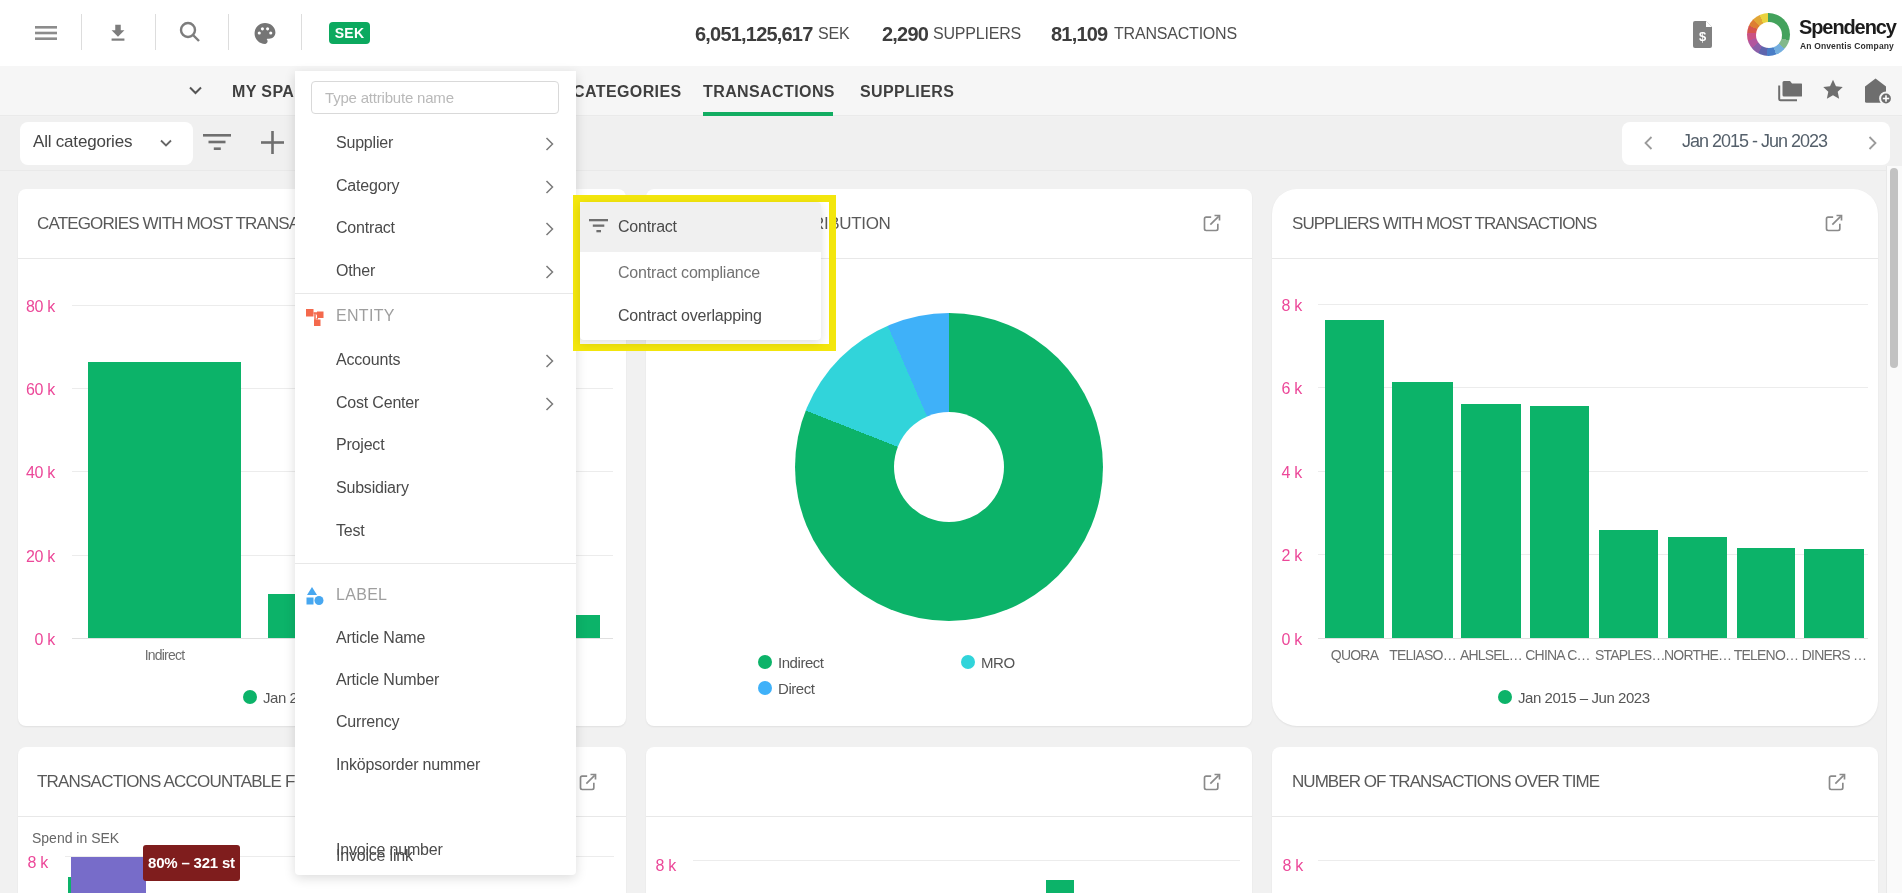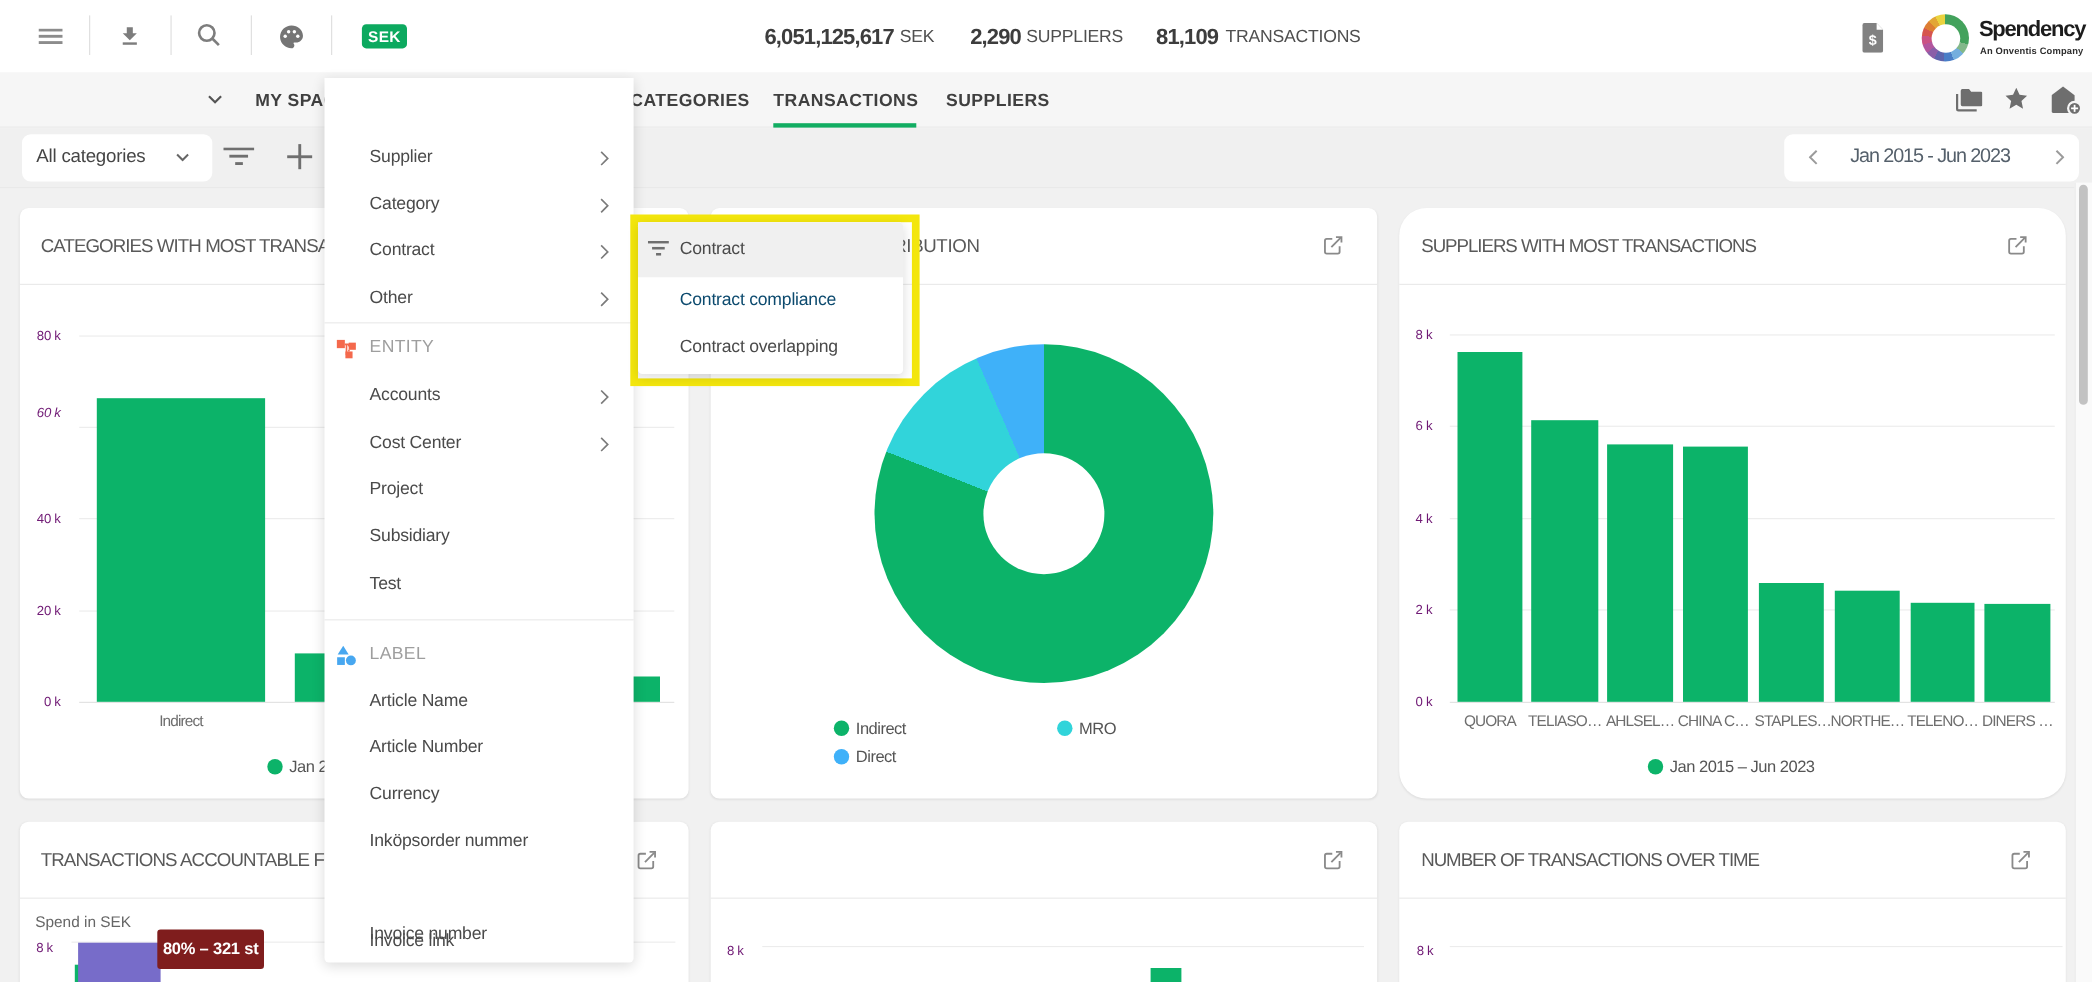--- a/index.html
+++ b/index.html
@@ -6,22 +6,22 @@
   html,body { width:1902px; height:893px; overflow:hidden; background:#f1f1f1;
     font-family:"Liberation Sans", sans-serif; position:relative; }
   .abs { position:absolute; }
   .card { position:absolute; background:#fff; border-radius:8px;
     box-shadow:0 1px 2px rgba(0,0,0,.07); }
   .ctitle { position:absolute; top:0; left:19px; height:69px; line-height:70px;
     font-size:17px; letter-spacing:-0.6px; color:#595959; white-space:nowrap; }
   .cdiv { position:absolute; top:69px; left:0; right:0; height:1px; background:#e8e8e8; }
   .openic { position:absolute; width:20px; height:20px; }
   .grid { position:absolute; height:1px; background:#ececec; }
-  .ylab { position:absolute; width:40px; text-align:right; font-size:12px;
-    color:#701a75; letter-spacing:-0.3px; }
+  .ylab { position:absolute; width:40px; text-align:right; font-size:16px;
+    color:#ec4899; letter-spacing:-0.3px; }
   .xlab { position:absolute; text-align:center; font-size:14px; color:#6e6e6e;
     letter-spacing:-0.8px; white-space:nowrap; }
   .bar { position:absolute; background:#0cb369; }
   .dot { position:absolute; width:14px; height:14px; border-radius:50%; }
   .ltext { position:absolute; font-size:15px; color:#555; letter-spacing:-0.45px; white-space:nowrap; }
   .mitem { position:absolute; left:41px; font-size:16px; color:#4a4a4a;
     letter-spacing:-0.2px; white-space:nowrap; }
   .chev { position:absolute; left:250px; width:9px; height:14px; }
   .navitem { position:absolute; top:0; height:50px; line-height:52px; font-size:16px;
     font-weight:bold; color:#3f3f3f; letter-spacing:0.4px; white-space:nowrap; }
@@ -132,21 +132,21 @@
   </svg>
 <div class="abs" style="left:1682px;top:131px;font-size:18px;color:#55606b;letter-spacing:-1.0px;">Jan 2015 - Jun 2023</div>
 <svg class="abs" style="left:1868px;top:136px;" width="9" height="14" viewBox="0 0 9 14">
     <polyline points="1.5,1 7.5,7 1.5,13" fill="none" stroke="#9b9b9b" stroke-width="1.8"></polyline>
   </svg>
 
 <div class="card" style="left:18px;top:189px;width:608px;height:537px;">
   <div class="ctitle" style="letter-spacing:-0.85px;">CATEGORIES WITH MOST TRANSACTIONS</div>
   <div class="cdiv"></div>
   <div class="ylab" style="left:-3px;width:40px;top:109px;">80 k</div>
-  <div class="ylab" style="left:-3px;width:40px;top:179px;font-style:italic;">60 k</div>
+  <div class="ylab" style="left:-3px;width:40px;top:192px;">60 k</div>
   <div class="ylab" style="left:-3px;width:40px;top:275px;">40 k</div>
   <div class="ylab" style="left:-3px;width:40px;top:359px;">20 k</div>
   <div class="ylab" style="left:-3px;width:40px;top:442px;">0 k</div>
   <div class="grid" style="left:54px;width:541px;top:116px;"></div>
   <div class="grid" style="left:54px;width:541px;top:199px;"></div>
   <div class="grid" style="left:54px;width:541px;top:282px;"></div>
   <div class="grid" style="left:54px;width:541px;top:366px;"></div>
   <div class="grid" style="left:54px;width:541px;top:449px;background:#e0e0e0;"></div>
   <div class="bar" style="left:70px;top:173px;width:153px;height:276px;"></div>
   <div class="bar" style="left:250px;top:405px;width:153px;height:44px;"></div>
@@ -252,20 +252,22 @@
   </svg>
   <div class="ylab" style="left:-9px;top:110px;">8 k</div>
   <div class="grid" style="left:46px;width:557px;top:113px;"></div>
 </div>
 
 <div class="abs" style="left:1886px;top:166px;width:16px;height:727px;background:#fafafa;border-left:1px solid #e8e8e8;"></div>
 <div class="abs" style="left:1890px;top:168px;width:8px;height:200px;background:#c2c2c2;border-radius:4px;"></div>
 
 <div class="abs" style="left:295px;top:71px;width:281px;height:804px;background:#fff;
   box-shadow:0 3px 12px rgba(0,0,0,.14);border-radius:0 0 4px 4px;z-index:10;">
+  <div class="abs" style="left:16px;top:10px;width:248px;height:33px;border:1px solid #d9d9d9;border-radius:4px;
+    font-size:15px;color:#b9b9b9;line-height:31px;padding-left:13px;letter-spacing:-0.2px;">Type attribute name</div>
 
   <div class="mitem" style="top:63px;">Supplier</div>
   <svg class="chev" style="top:66px;" viewBox="0 0 9 14">
       <polyline points="1.5,1 7.5,7 1.5,13" fill="none" stroke="#7b7b7b" stroke-width="1.5"></polyline>
     </svg>
   <div class="mitem" style="top:106px;">Category</div>
   <svg class="chev" style="top:109px;" viewBox="0 0 9 14">
       <polyline points="1.5,1 7.5,7 1.5,13" fill="none" stroke="#7b7b7b" stroke-width="1.5"></polyline>
     </svg>
   <div class="mitem" style="top:148px;">Contract</div>
@@ -320,15 +322,15 @@
 <div class="abs" style="left:573px;top:195px;width:263px;height:156px;border:7px solid #f3e60d;z-index:20;"></div>
 <div class="abs" style="left:580px;top:202px;width:241px;height:138px;background:#fff;border-radius:4px;
   box-shadow:0 3px 10px rgba(0,0,0,.13);z-index:21;">
   <div class="abs" style="left:0;top:0;width:241px;height:50px;background:#f0f0f0;border-radius:4px 4px 0 0;"></div>
   <svg class="abs" style="left:9px;top:17px;" width="20" height="15" viewBox="0 0 20 15">
     <rect x="0" y="0" width="19" height="2.3" fill="#6f6f6f"></rect>
     <rect x="3.8" y="5.5" width="11.5" height="2.3" fill="#6f6f6f"></rect>
     <rect x="7.4" y="11" width="4.6" height="2.3" fill="#6f6f6f"></rect>
   </svg>
   <div class="abs" style="left:38px;top:16px;font-size:16px;color:#4a4a4a;letter-spacing:-0.2px;">Contract</div>
-  <div class="abs" style="left:38px;top:62px;font-size:16px;color:#0c4a6e;letter-spacing:-0.2px;">Contract compliance</div>
+  <div class="abs" style="left:38px;top:62px;font-size:16px;color:#737373;letter-spacing:-0.2px;">Contract compliance</div>
   <div class="abs" style="left:38px;top:105px;font-size:16px;color:#4a4a4a;letter-spacing:-0.2px;">Contract overlapping</div>
 </div>
 
 </body></html>

